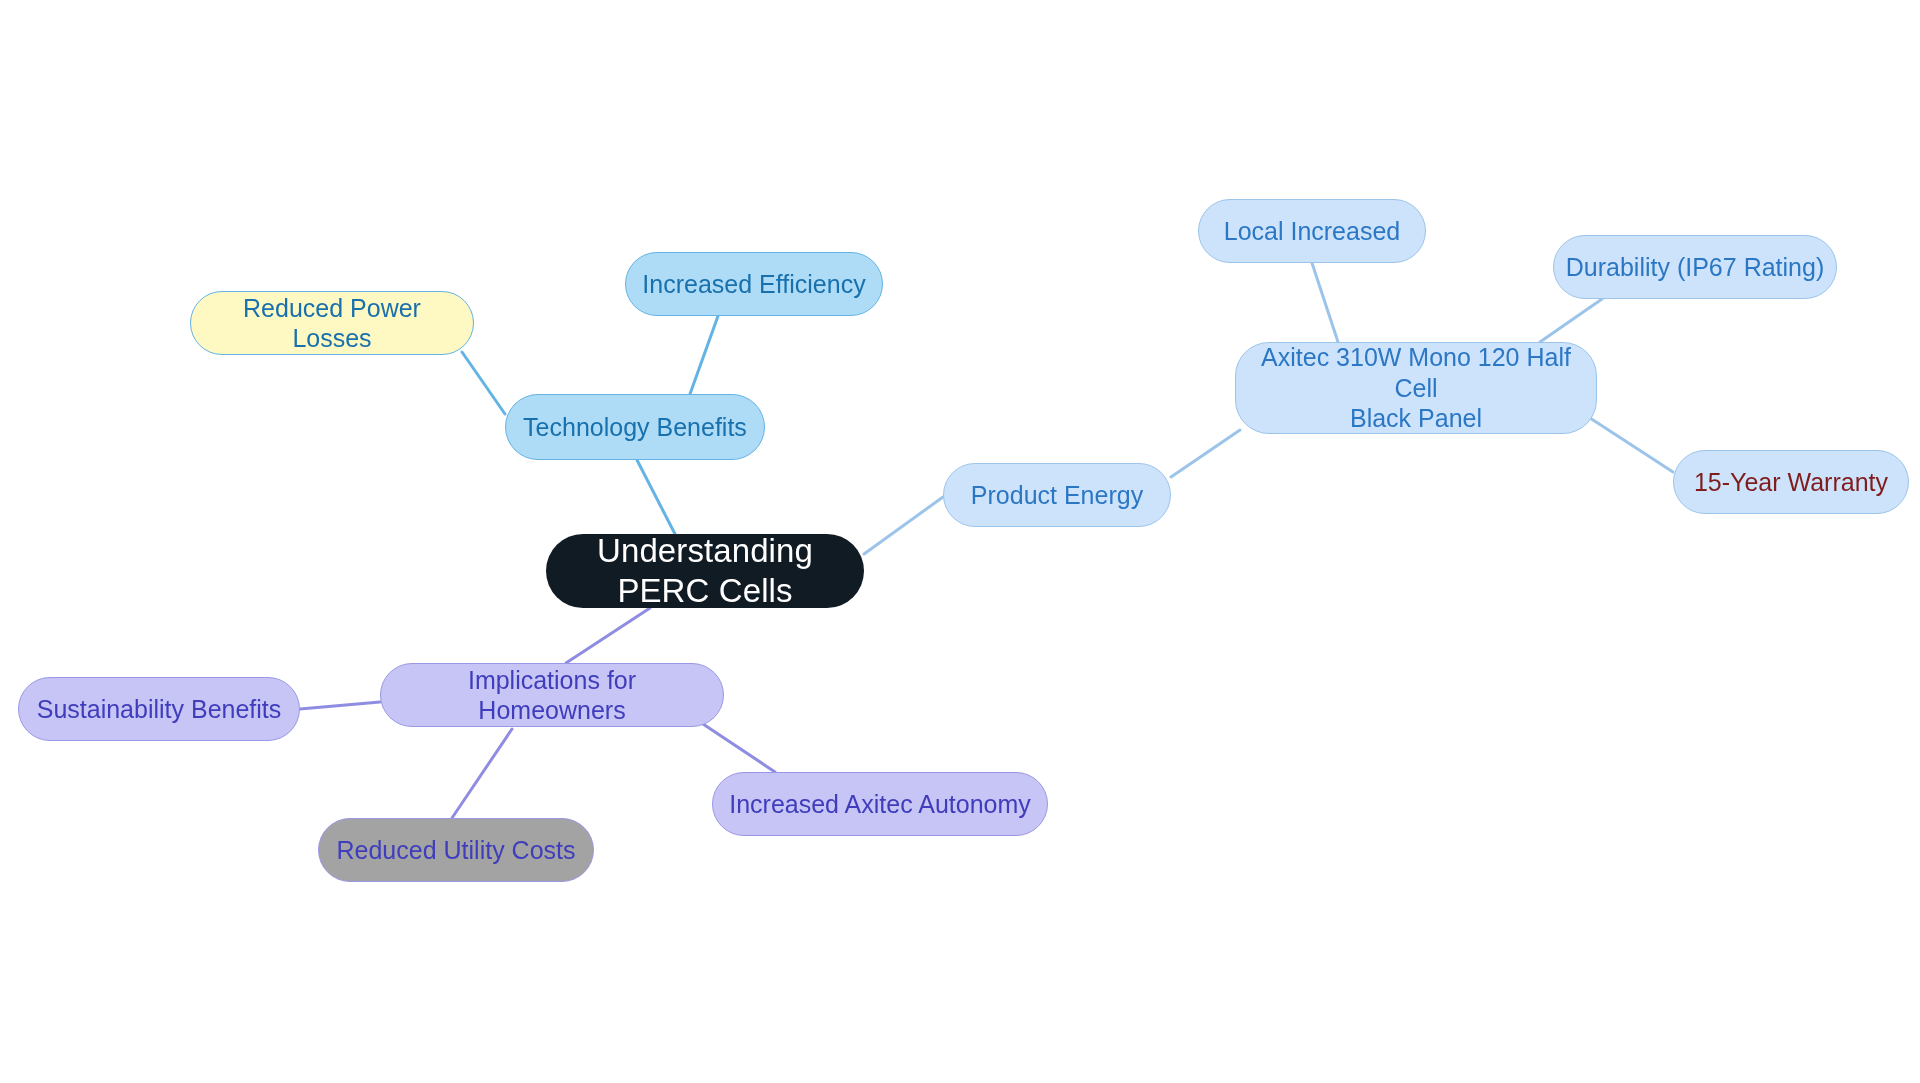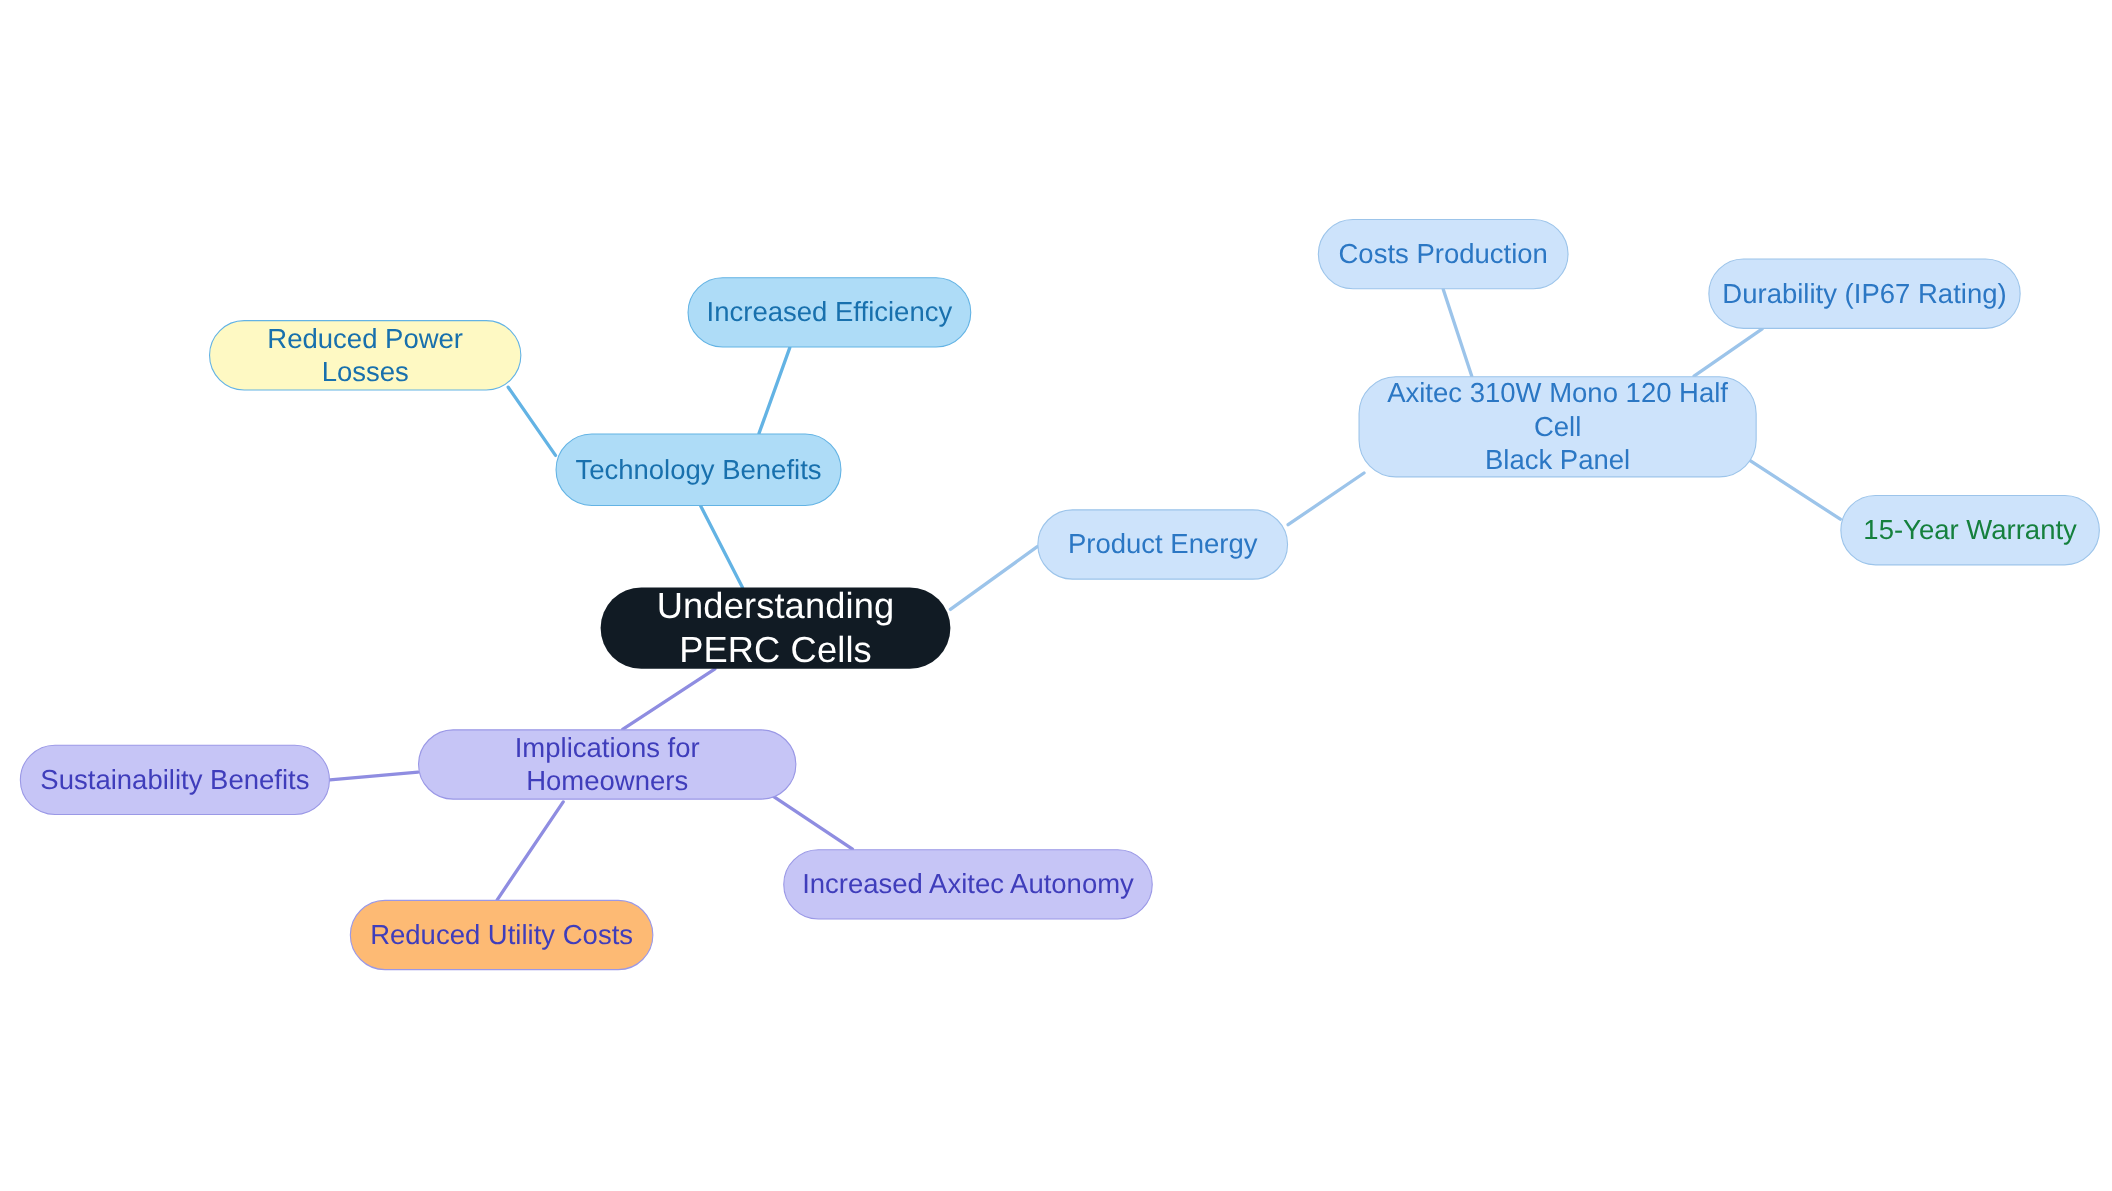--- a/index.html
+++ b/index.html
@@ -69,21 +69,21 @@
       <line x1="700" y1="722" x2="775" y2="772" stroke="#8f8de1" stroke-width="3" stroke-linecap="round"></line>
     </svg>
   <div id="node-layer">
       <div class="node node-root" style="left: 546px; top: 534px; width: 318px; height: 74px; background: rgb(17, 27, 36); color: rgb(255, 255, 255); border-color: rgb(17, 27, 36);"><span>Understanding PERC Cells</span></div>
       <div class="node node-branch" style="left: 505px; top: 394px; width: 260px; height: 66px; background: rgb(174, 220, 247); color: rgb(24, 112, 173); border-color: rgb(99, 179, 228);"><span>Technology Benefits</span></div>
       <div class="node node-leaf" style="left: 190px; top: 291px; width: 284px; height: 64px; background: #fef9c3; color: rgb(24, 112, 173); border-color: rgb(99, 179, 228);"><span>Reduced Power Losses</span></div>
       <div class="node node-leaf" style="left: 625px; top: 252px; width: 258px; height: 64px; background: rgb(174, 220, 247); color: rgb(24, 112, 173); border-color: rgb(99, 179, 228);"><span>Increased Efficiency</span></div>
       <div class="node node-branch" style="left: 943px; top: 463px; width: 228px; height: 64px; background: rgb(205, 227, 251); color: rgb(43, 119, 196); border-color: rgb(156, 196, 234);"><span>Product Energy</span></div>
       <div class="node node-leaf" style="left: 1235px; top: 342px; width: 362px; height: 92px; background: rgb(205, 227, 251); color: rgb(43, 119, 196); border-color: rgb(156, 196, 234);"><span>Axitec 310W Mono 120 Half Cell
 Black Panel</span></div>
-      <div class="node node-leaf" style="left: 1198px; top: 199px; width: 228px; height: 64px; background: rgb(205, 227, 251); color: rgb(43, 119, 196); border-color: rgb(156, 196, 234);"><span>Costs Production</span></div>
+      <div class="node node-leaf" style="left: 1198px; top: 199px; width: 228px; height: 64px; background: rgb(205, 227, 251); color: rgb(43, 119, 196); border-color: rgb(156, 196, 234);"><span>Local Increased</span></div>
       <div class="node node-leaf" style="left: 1553px; top: 235px; width: 284px; height: 64px; background: rgb(205, 227, 251); color: rgb(43, 119, 196); border-color: rgb(156, 196, 234); justify-content: center;"><span>Durability (IP67 Rating)</span></div>
-      <div class="node node-leaf" style="left: 1673px; top: 450px; width: 236px; height: 64px; background: rgb(205, 227, 251); color: #15803d; border-color: rgb(156, 196, 234);"><span>15-Year Warranty</span></div>
+      <div class="node node-leaf" style="left: 1673px; top: 450px; width: 236px; height: 64px; background: rgb(205, 227, 251); color: #7f1d1d; border-color: rgb(156, 196, 234);"><span>15-Year Warranty</span></div>
       <div class="node node-branch" style="left: 380px; top: 663px; width: 344px; height: 64px; background: rgb(198, 197, 246); color: rgb(63, 61, 187); border-color: rgb(154, 152, 230);"><span>Implications for Homeowners</span></div>
       <div class="node node-leaf" style="left: 18px; top: 677px; width: 282px; height: 64px; background: rgb(198, 197, 246); color: rgb(63, 61, 187); border-color: rgb(154, 152, 230);"><span>Sustainability Benefits</span></div>
-      <div class="node node-leaf" style="left: 318px; top: 818px; width: 276px; height: 64px; background: #fdba74; color: rgb(63, 61, 187); border-color: rgb(154, 152, 230);"><span>Reduced Utility Costs</span></div>
+      <div class="node node-leaf" style="left: 318px; top: 818px; width: 276px; height: 64px; background: #a3a3a3; color: rgb(63, 61, 187); border-color: rgb(154, 152, 230);"><span>Reduced Utility Costs</span></div>
       <div class="node node-leaf" style="left: 712px; top: 772px; width: 336px; height: 64px; background: rgb(198, 197, 246); color: rgb(63, 61, 187); border-color: rgb(154, 152, 230);"><span>Increased Axitec Autonomy</span></div>
     </div>
 </div>
 
 </body></html>

